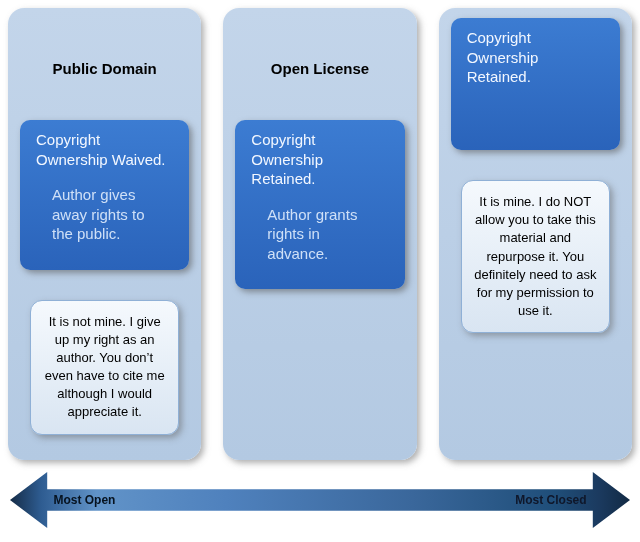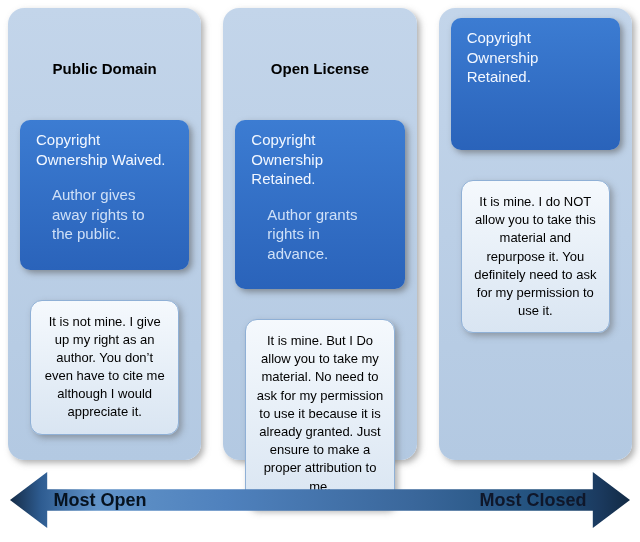--- a/index.html
+++ b/index.html
@@ -80,21 +80,21 @@
     background: linear-gradient(90deg,
       #152c47 0%, #2e5c91 5%, #6193c8 14%, #4f81bd 35%,
       #3a679b 65%, #1f4e79 88%, #1b3a5f 95%, #122a44 100%);
     clip-path: polygon(0 50%, 6% 0, 6% 31%, 94% 31%, 94% 0,
                        100% 50%, 94% 100%, 94% 69%, 6% 69%, 6% 100%);
   }
   .arrow-label {
     position: absolute;
     top: 50%;
     transform: translateY(-50%);
-    font-size: 18px;
+    font-size: 12px;
     font-weight: bold;
     white-space: nowrap;
   }
   .arrow-label.left {
     left: 7%;
     color: #06121f;
   }
   .arrow-label.right {
     right: 7%;
     color: #0f172a;
@@ -117,23 +117,20 @@
         <span>It is not mine. I give up my right as an author. You don’t even have to cite me although I would appreciate it.</span>
       </div>
     </div>
 
     <div class="column">
       <div class="col-title">Open License</div>
       <div class="dark-box">
         <p class="ownership">Copyright Ownership Retained.</p>
         <p class="detail">Author grants rights in advance.</p>
       </div>
-      <div class="bubble">
-        <span>It is mine. But I Do allow you to take my material. No need to ask for my permission to use it because it is already granted. Just ensure to make a proper attribution to me.</span>
-      </div>
     </div>
 
     <div class="column">
       <div class="dark-box">
         <p class="ownership">Copyright Ownership Retained.</p>
       </div>
       <div class="bubble">
         <span>It is mine. I do NOT allow you to take this material and repurpose it. You definitely need to ask for my permission to use it.</span>
       </div>
     </div>

